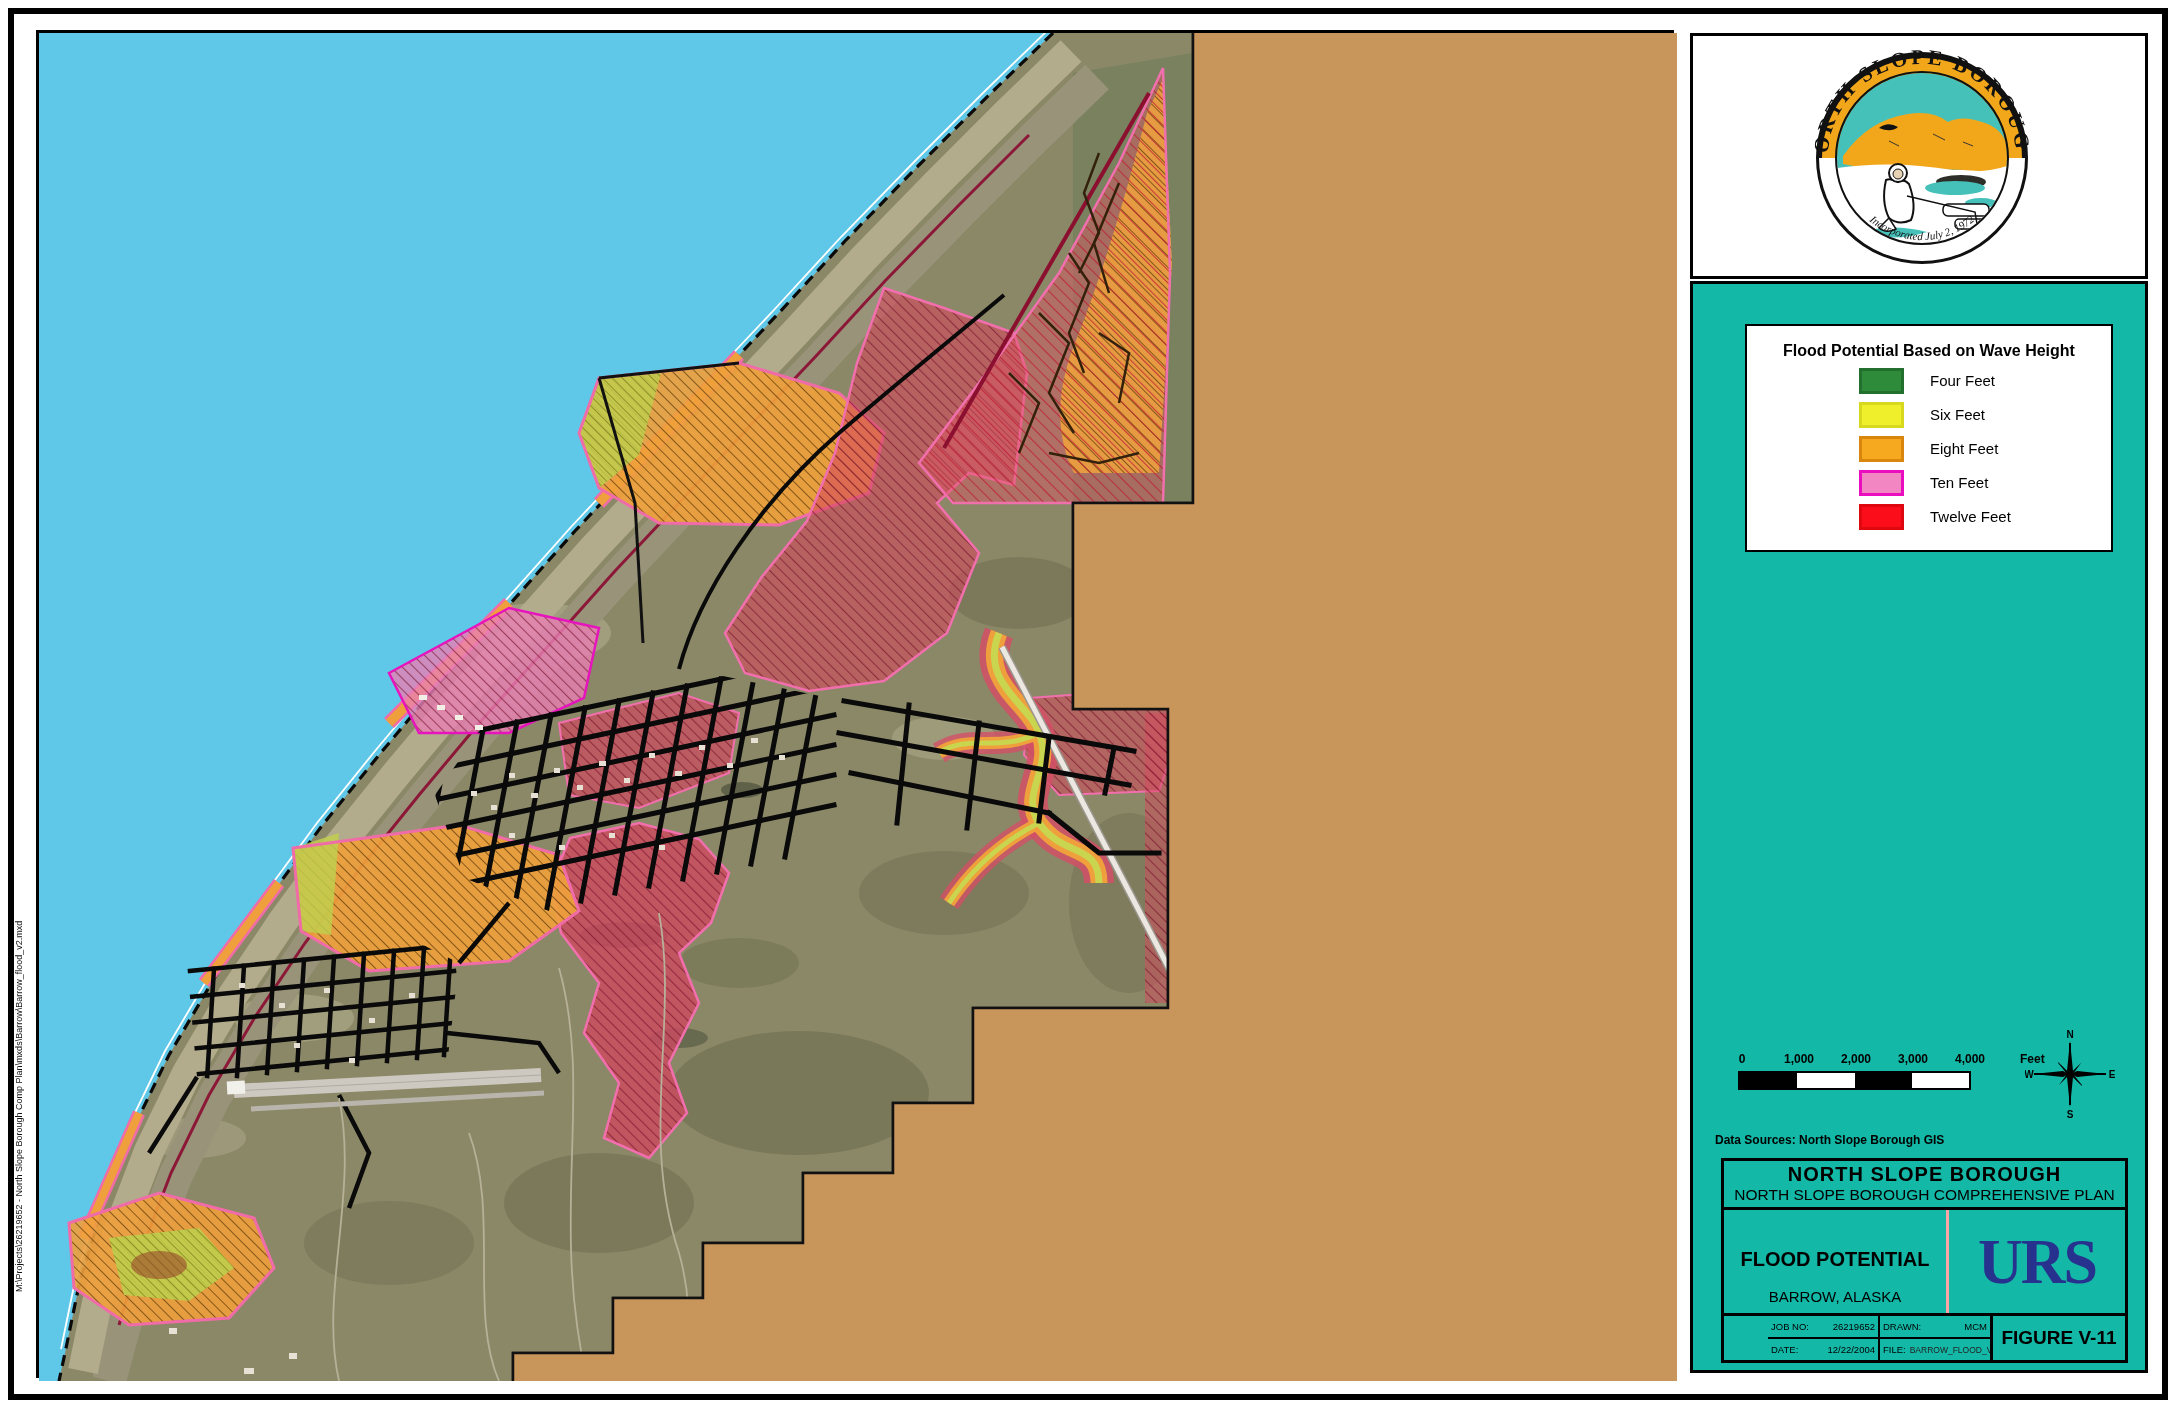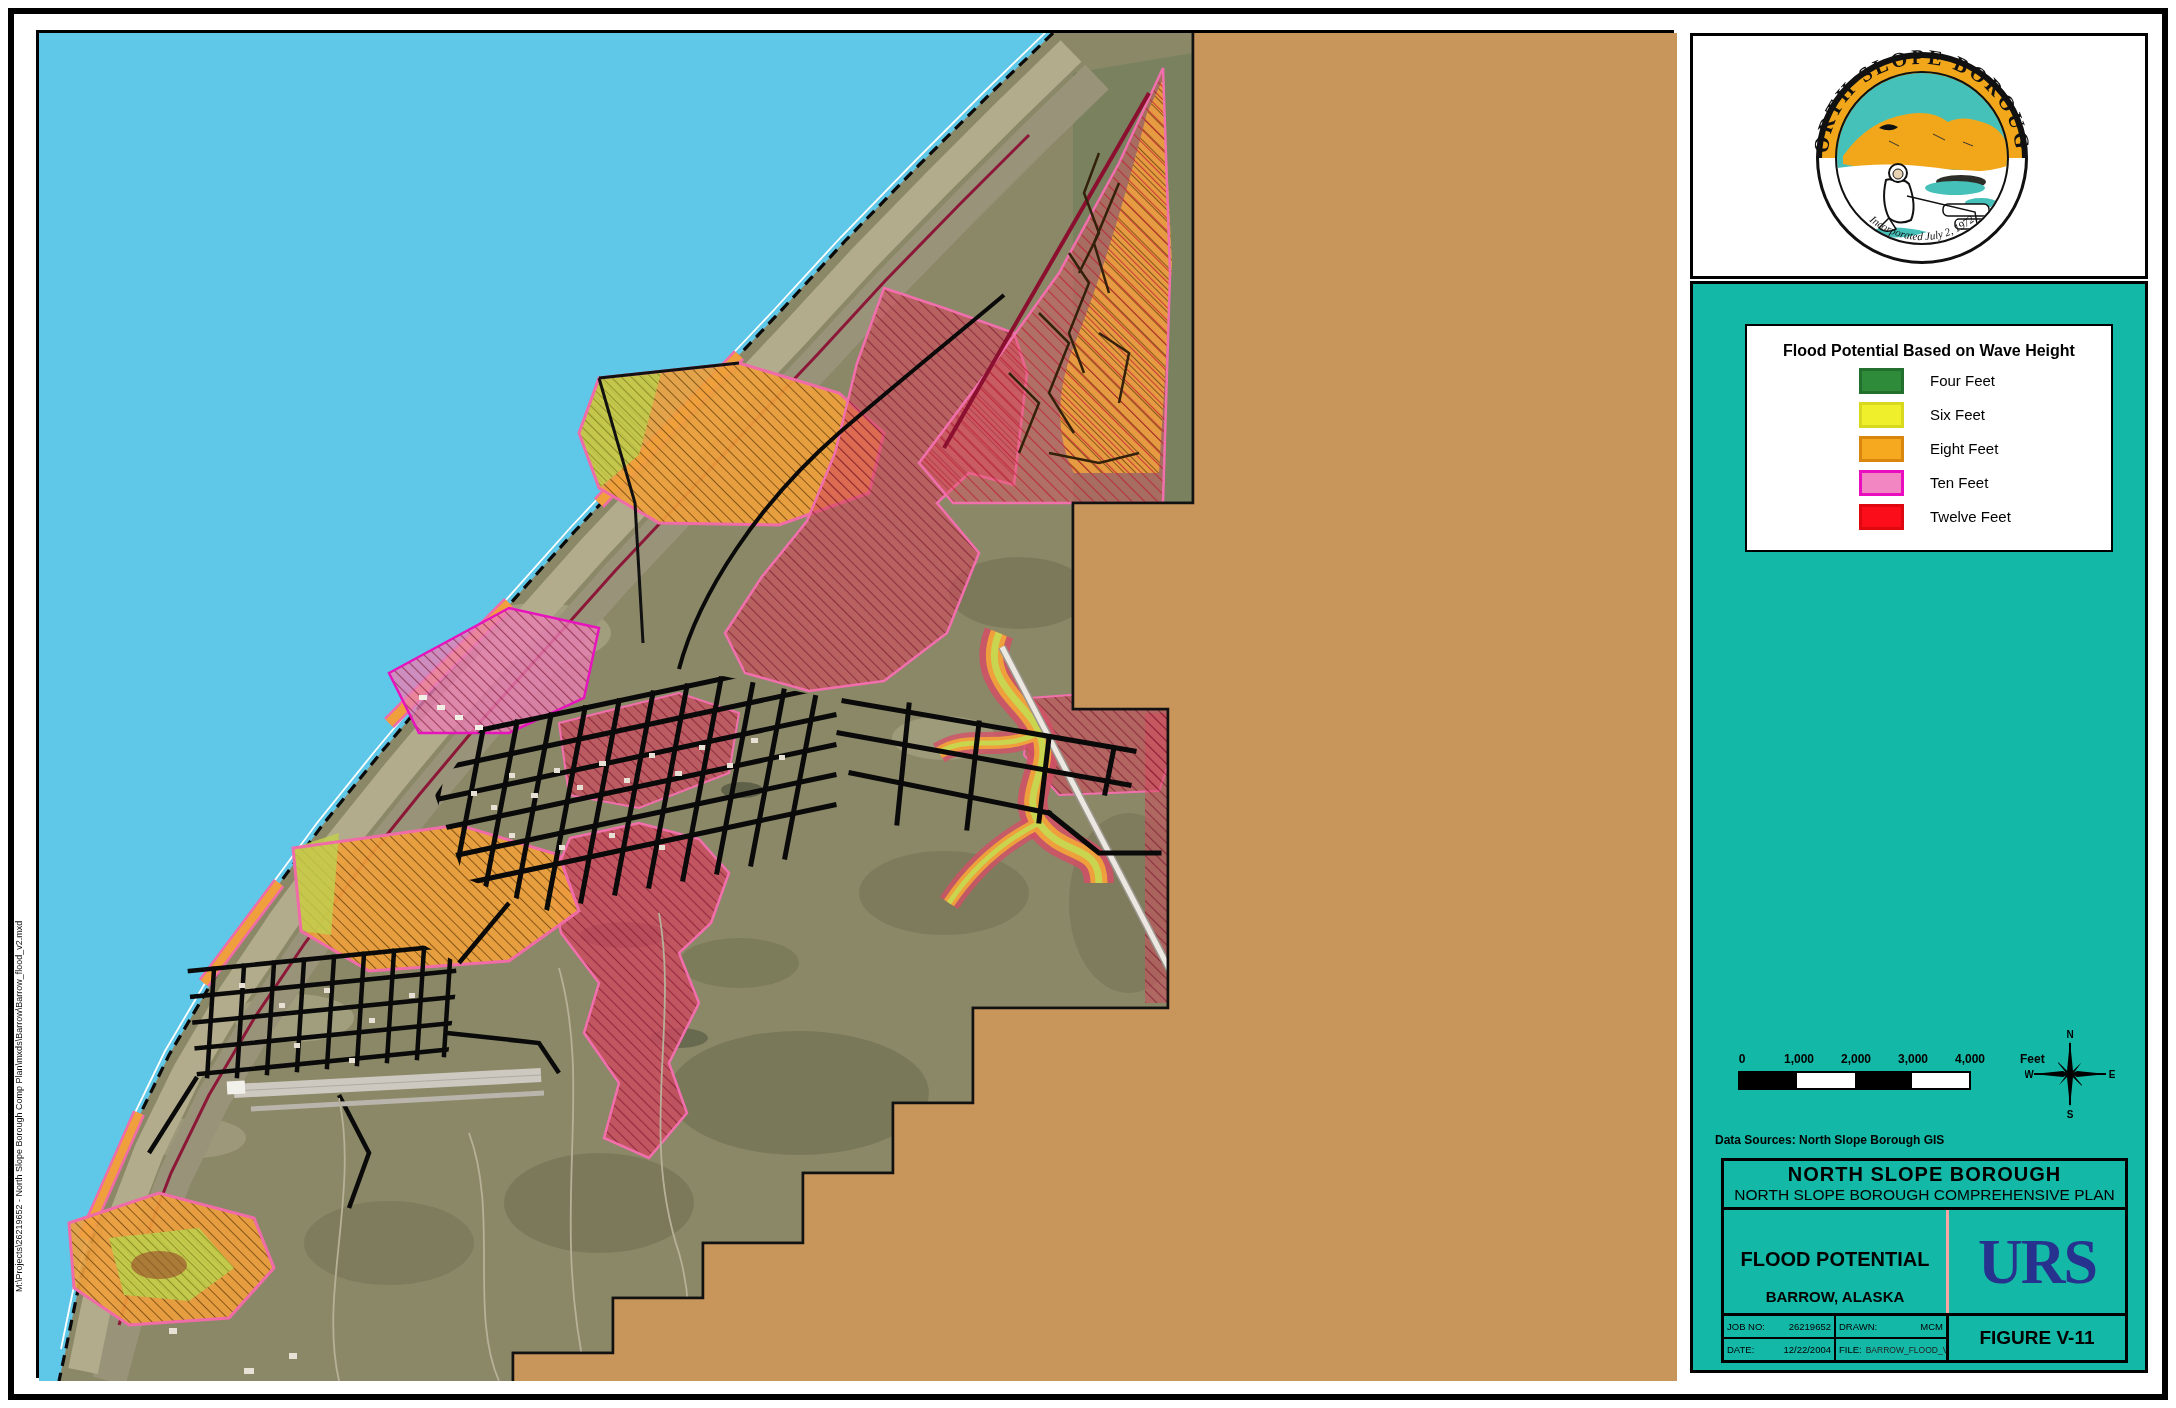--- a/index.html
+++ b/index.html
@@ -29,26 +29,26 @@
   #compass{left:332px;top:745px;width:90px;height:90px;}
   #data-sources{left:22px;top:849px;font-size:12px;font-weight:bold;}
   
   #title-block{left:28px;top:874px;width:407px;height:205px;border:3px solid #000;display:flex;flex-direction:column;}
   #tb-head{border-bottom:3px solid #000;text-align:center;padding:2px 0 3px 0;}
   #tb-head .l1{font-size:20px;font-weight:bold;letter-spacing:1px;}
   #tb-head .l2{font-size:15.5px;font-weight:normal;}
   #tb-mid{flex:1;display:flex;}
   #tb-mid-left{width:222px;border-right:3px solid #fca5a5;position:relative;}
   #tb-title{position:absolute;left:0;right:0;top:38px;text-align:center;font-size:20px;font-weight:bold;}
-  #tb-city{position:absolute;left:0;right:0;bottom:8px;text-align:center;font-size:15px;font-weight:bold;}
+  #tb-city{position:absolute;left:0;right:0;bottom:8px;text-align:center;font-size:15px;font-weight:normal;}
   #tb-mid-right{flex:1;display:flex;align-items:center;justify-content:center;}
   #urs-logo{font-family:"Liberation Serif",serif;font-weight:bold;font-size:62px;color:#27318E;
             letter-spacing:-2px;transform:scaleY(1.02);line-height:1;}
   #tb-bottom{height:44px;border-top:3px solid #000;display:flex;}
-  #tb-fields{width:222px;border-right:3px solid #000;display:flex;flex-direction:column;}
+  #tb-fields{width:222px;border-right:3px solid #000;display:flex;flex-direction:column;padding-left:44px;}
   .tb-row{flex:1;display:flex;}
   .tb-row + .tb-row{border-top:2px solid #000;}
   .tb-cell{display:flex;align-items:center;padding:0 3px;font-size:9.5px;overflow:hidden;white-space:nowrap;}
   .tb-cell.c1{width:104px;border-right:2px solid #000;}
   .tb-cell.c2{flex:1;}
   .tb-cell .lab{flex:0 0 auto;}
   .tb-cell .val{flex:1;text-align:right;}
   .tb-cell .val.file{font-size:8.5px;text-align:left;padding-left:4px;color:#222;}
   #tb-fig{flex:1;display:flex;align-items:center;justify-content:center;font-size:19px;font-weight:bold;}
 </style>

